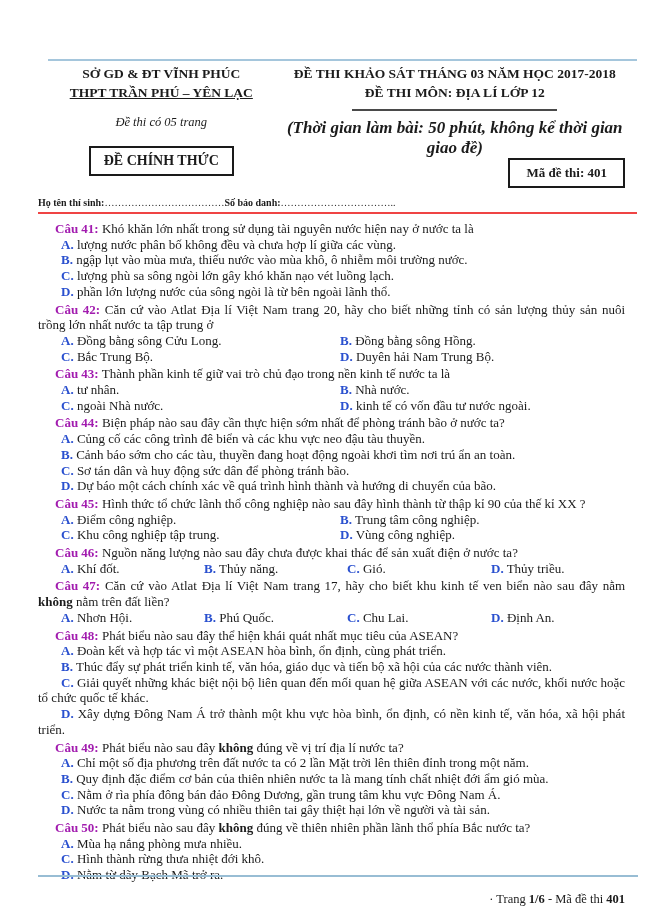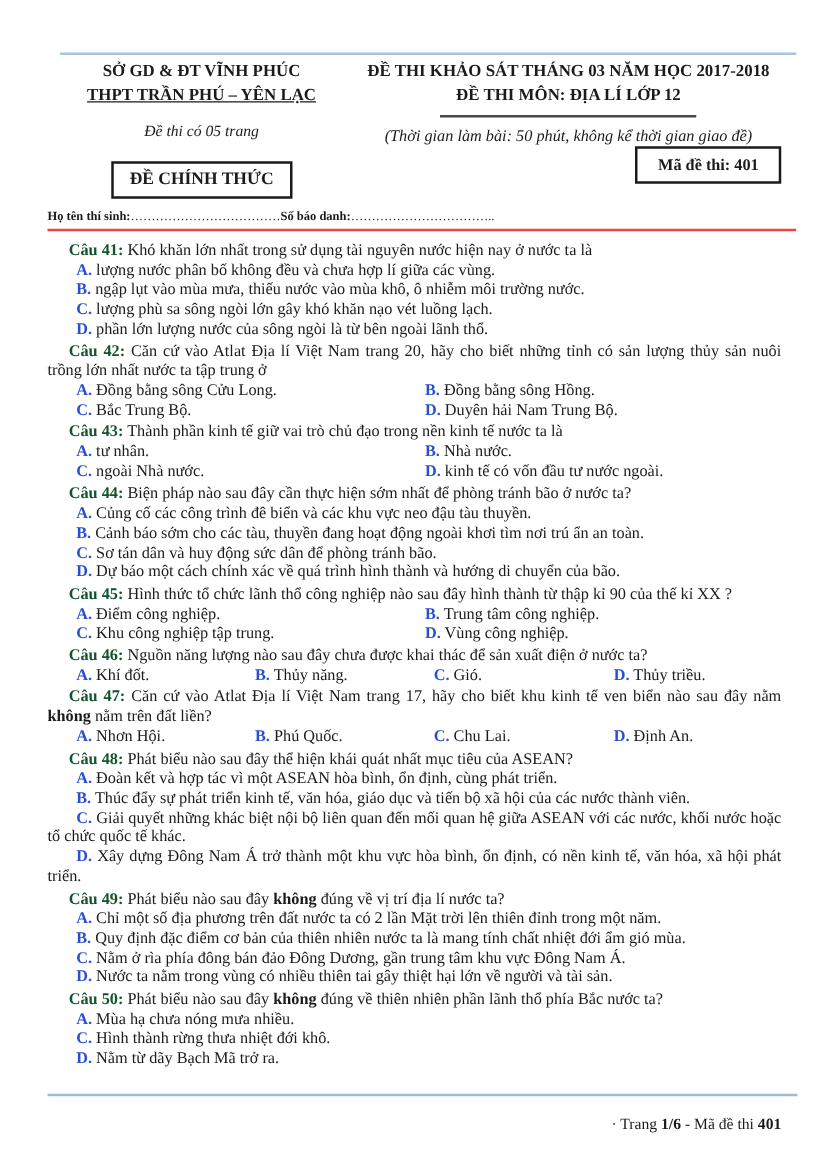--- a/index.html
+++ b/index.html
@@ -3,55 +3,55 @@
 <meta charset="utf-8">
 <style>
   * { box-sizing: border-box; }
   html, body { margin: 0; padding: 0; background: #ffffff; }
   .page {
     width: 650px; height: 919px; position: relative; overflow: hidden;
     background: #ffffff; color: #1b1b1b;
     font-family: "Liberation Serif", "DejaVu Serif", serif;
     font-size: 13px;
   }
-  .content { padding: 0 25px 0 38px; }
+  .content { padding: 17px 25px 0 38px; }
 
   .topline { margin: 42px -12px 5px 10px; border-top: 2px solid #a5c6dc; }
 
   .header { display: flex; }
   .h-left { width: 42%; text-align: center; }
   .h-right { width: 58%; text-align: center; }
 
   .dept { font-weight: bold; font-size: 13.5px; }
   .school { font-weight: bold; font-size: 13.5px; text-decoration: underline; margin-top: 3px; }
   .pages-note { font-style: italic; font-size: 12.5px; margin-top: 14px; }
   .official-box-wrap { margin-top: 16px; text-align: center; }
   .official-box { display: inline-block; border: 2px solid #1a1a1a; padding: 5px 13px; font-weight: bold; font-size: 14px; }
 
   .title1 { font-weight: bold; font-size: 13.5px; }
   .title2 { font-weight: bold; font-size: 13.5px; margin-top: 3px; }
   .titleline { width: 205px; margin: 8px auto 7px auto; border-top: 2px solid #4a4a4a; }
-  .duration { font-weight: normal; font-style: italic; font-size: 13px; }
+  .duration { font-weight: bold; font-style: italic; font-size: 17px; }
   .codebox-wrap { text-align: right; margin-top: 0; }
   .codebox { display: inline-block; border: 2px solid #1a1a1a; padding: 5px 16px; font-weight: bold; font-size: 13px; }
 
   .studentline {
     margin-top: 9px; padding-bottom: 4px; border-bottom: 2px solid #ef4444;
     font-size: 10px; margin-right: -12px;
   }
   .studentline b { font-weight: bold; }
 
   .questions { margin-top: 7px; }
   .q { margin-bottom: 2px; }
   .qtext, .opt {
     margin: 0; line-height: 15.7px; font-size: 13px; text-align: justify;
   }
   .qtext { text-indent: 17px; }
   .opt { text-indent: 23px; }
-  .qlabel { color: #14532d; font-weight: bold; }
+  .qlabel { color: #a21caf; font-weight: bold; }
   .qbold { font-weight: bold; }
   .olabel { color: #2a50cf; font-weight: bold; }
 
   .optrow { display: flex; padding-left: 23px; }
   .optrow .opt { text-indent: 0; text-align: left; }
   .two .c1 { width: 279px; flex: none; }
   .two .c2 { flex: 1; }
   .four .c1 { width: 143px; flex: none; }
   .four .c2 { width: 143px; flex: none; }
   .four .c3 { width: 144px; flex: none; }
@@ -177,21 +177,21 @@
       <div class="q">
         <p class="qtext"><b class="qlabel">Câu 49:</b> <span>Phát biểu nào sau đây</span> <b class="qbold">không</b> <span>đúng về vị trí địa lí nước ta?</span></p>
         <p class="opt"><b class="olabel">A.</b> <span>Chỉ một số địa phương trên đất nước ta có 2 lần Mặt trời lên thiên đỉnh trong một năm.</span></p>
         <p class="opt"><b class="olabel">B.</b> <span>Quy định đặc điểm cơ bản của thiên nhiên nước ta là mang tính chất nhiệt đới ẩm gió mùa.</span></p>
         <p class="opt"><b class="olabel">C.</b> <span>Nằm ở rìa phía đông bán đảo Đông Dương, gần trung tâm khu vực Đông Nam Á.</span></p>
         <p class="opt"><b class="olabel">D.</b> <span>Nước ta nằm trong vùng có nhiều thiên tai gây thiệt hại lớn về người và tài sản.</span></p>
       </div>
 
       <div class="q">
         <p class="qtext"><b class="qlabel">Câu 50:</b> <span>Phát biểu nào sau đây</span> <b class="qbold">không</b> <span>đúng về thiên nhiên phần lãnh thổ phía Bắc nước ta?</span></p>
-        <p class="opt"><b class="olabel">A.</b> <span>Mùa hạ chưa nóng mưa nhiều.</span></p>
+        <p class="opt"><b class="olabel">A.</b> <span>Mùa hạ nắng phòng mưa nhiều.</span></p>
         <p class="opt"><b class="olabel">C.</b> <span>Hình thành rừng thưa nhiệt đới khô.</span></p>
         <p class="opt"><b class="olabel">D.</b> <span>Nằm từ dãy Bạch Mã trở ra.</span></p>
       </div>
 
     </div>
   </div>
 
   <div class="footline"></div>
   <div class="foottext"><span>· Trang </span><b>1/6</b><span> - Mã đề thi </span><b>401</b></div>
 </div>

